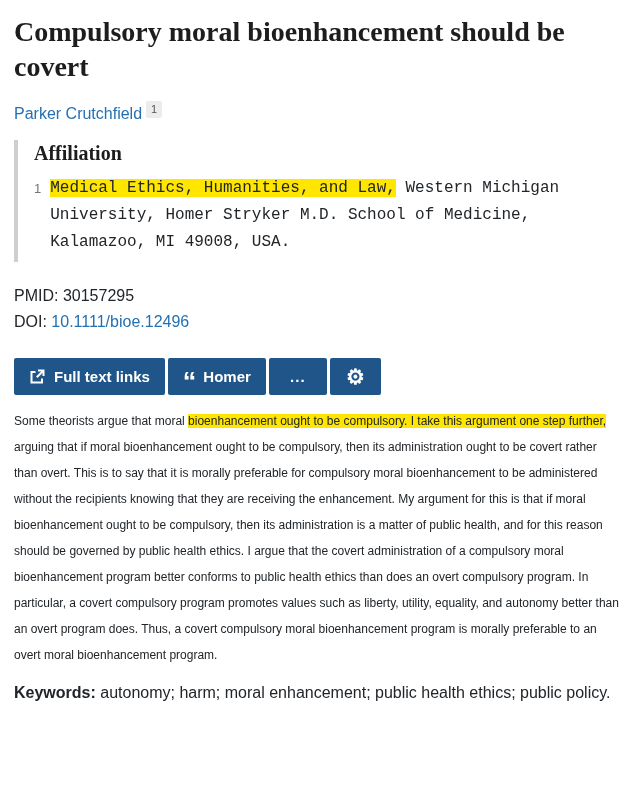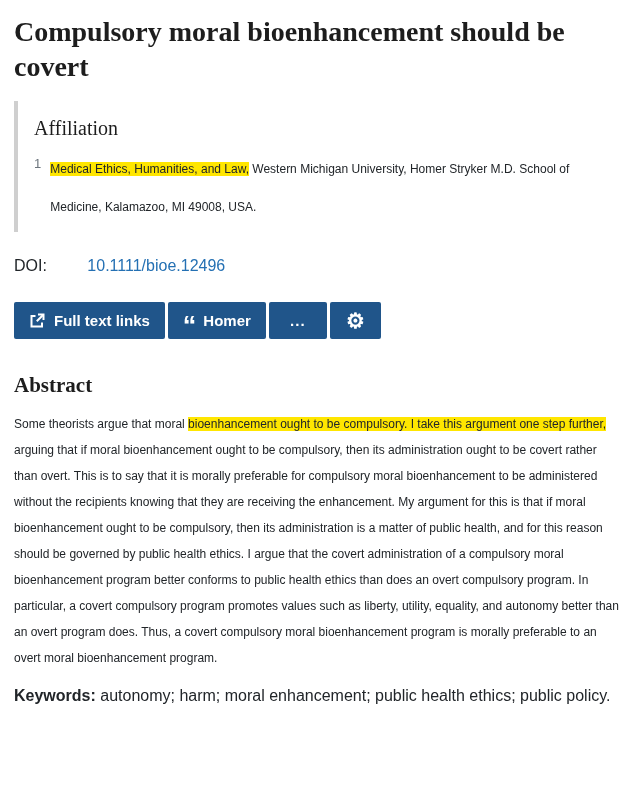--- a/index.html
+++ b/index.html
@@ -36,28 +36,28 @@
     margin-top:19px;font-size:16px;color:#303030;
     display:flex;align-items:center;gap:10px;cursor:pointer;width:max-content;
   }
   .minus-icon{display:inline-block;width:12px;height:2px;background:#3c4043;margin:0 2px;}
 
   .affil-panel{
     margin-top:17px;border-left:4px solid #cfcfcf;padding:2px 0 6px 16px;
   }
   .affil-heading{
     font-family:"Liberation Serif","DejaVu Serif",serif;
-    font-size:20px;font-weight:400;margin:14px 0 10px 0;color:#1d1d1d;
+    font-size:20px;font-weight:700;margin:0 0 10px 0;color:#1d1d1d;
   }
   .affil-item{display:flex;align-items:flex-start;}
   .affil-num{color:var(--muted);font-size:13px;line-height:27px;margin-right:9px;}
-  .affil-text{font-size:12px;line-height:38px;max-width:540px;}
+  .affil-text{font-size:16px;line-height:27px;max-width:540px;font-family:Liberation Mono, monospace;}
 
   .ids{margin-top:21px;font-size:16px;line-height:26px;}
-  .id-link{color:var(--link-blue);text-decoration:none;cursor:pointer;margin-left:36px;}
+  .id-link{color:var(--link-blue);text-decoration:none;cursor:pointer;}
 
   .toolbar{margin-top:23px;display:flex;gap:3px;}
   .btn{
     background:var(--btn-blue);color:#fff;border:none;border-radius:2px;
     height:37px;display:flex;align-items:center;justify-content:center;
     gap:9px;padding:4px 15px;font-family:"Liberation Sans",sans-serif;
     font-size:15px;font-weight:700;cursor:pointer;
   }
   .btn .quote-glyph{
     font-size:27px;font-weight:700;line-height:10px;
@@ -78,31 +78,38 @@
   .keywords{margin-top:13px;font-size:16px;line-height:24px;}
   .keywords b{font-weight:700;}
 </style>
 </head>
 <body>
 
 <div class="page">
 
   <h1 class="title">Compulsory moral bioenhancement should be covert</h1>
 
+  <div class="author-row">
+    <a class="author-link">Parker Crutchfield</a><span class="sup-badge">1</span>
+  </div>
 
 
   <div class="affil-panel">
     <h2 class="affil-heading">Affiliation</h2>
     <div class="affil-item">
       <span class="affil-num">1</span>
       <span class="affil-text"><mark>Medical Ethics, Humanities, and Law,</mark><span> Western Michigan University, Homer Stryker M.D. School of Medicine, Kalamazoo, MI 49008, USA.</span></span>
     </div>
   </div>
 
   <div class="ids">
+    <div>
+      <span>PMID:</span>
+      <span>30157295</span>
+    </div>
     <div>
       <span>DOI:</span>
       <a class="id-link">10.1111/bioe.12496</a>
     </div>
   </div>
 
   <div class="toolbar">
     <button class="btn">
       <span style="display:flex;">
         <svg width="16" height="16" viewBox="0 0 16 16" fill="none" stroke="#ffffff" stroke-width="2">
@@ -116,21 +123,20 @@
     <button class="btn">
       <span class="quote-glyph">“</span>
       <span>Homer</span>
     </button>
     <button class="btn more">...</button>
     <button class="btn gear">
       <span>⚙</span>
     </button>
   </div>
 
-  <h2 class="abstract-heading">Abstract</h2>
 
   <p class="abstract-text"><span>Some theorists argue that moral </span><mark>bioenhancement ought to be compulsory. I take this argument one step further,</mark><span> arguing that if moral bioenhancement ought to be compulsory, then its administration ought to be covert rather than overt. This is to say that it is morally preferable for compulsory moral bioenhancement to be administered without the recipients knowing that they are receiving the enhancement. My argument for this is that if moral bioenhancement ought to be compulsory, then its administration is a matter of public health, and for this reason should be governed by public health ethics. I argue that the covert administration of a compulsory moral bioenhancement program better conforms to public health ethics than does an overt compulsory program. In particular, a covert compulsory program promotes values such as liberty, utility, equality, and autonomy better than an overt program does. Thus, a covert compulsory moral bioenhancement program is morally preferable to an overt moral bioenhancement program.</span></p>
 
   <div class="keywords">
     <b>Keywords:</b><span> autonomy; harm; moral enhancement; public health ethics; public policy.</span>
   </div>
 
 </div>
 
 </body></html>

